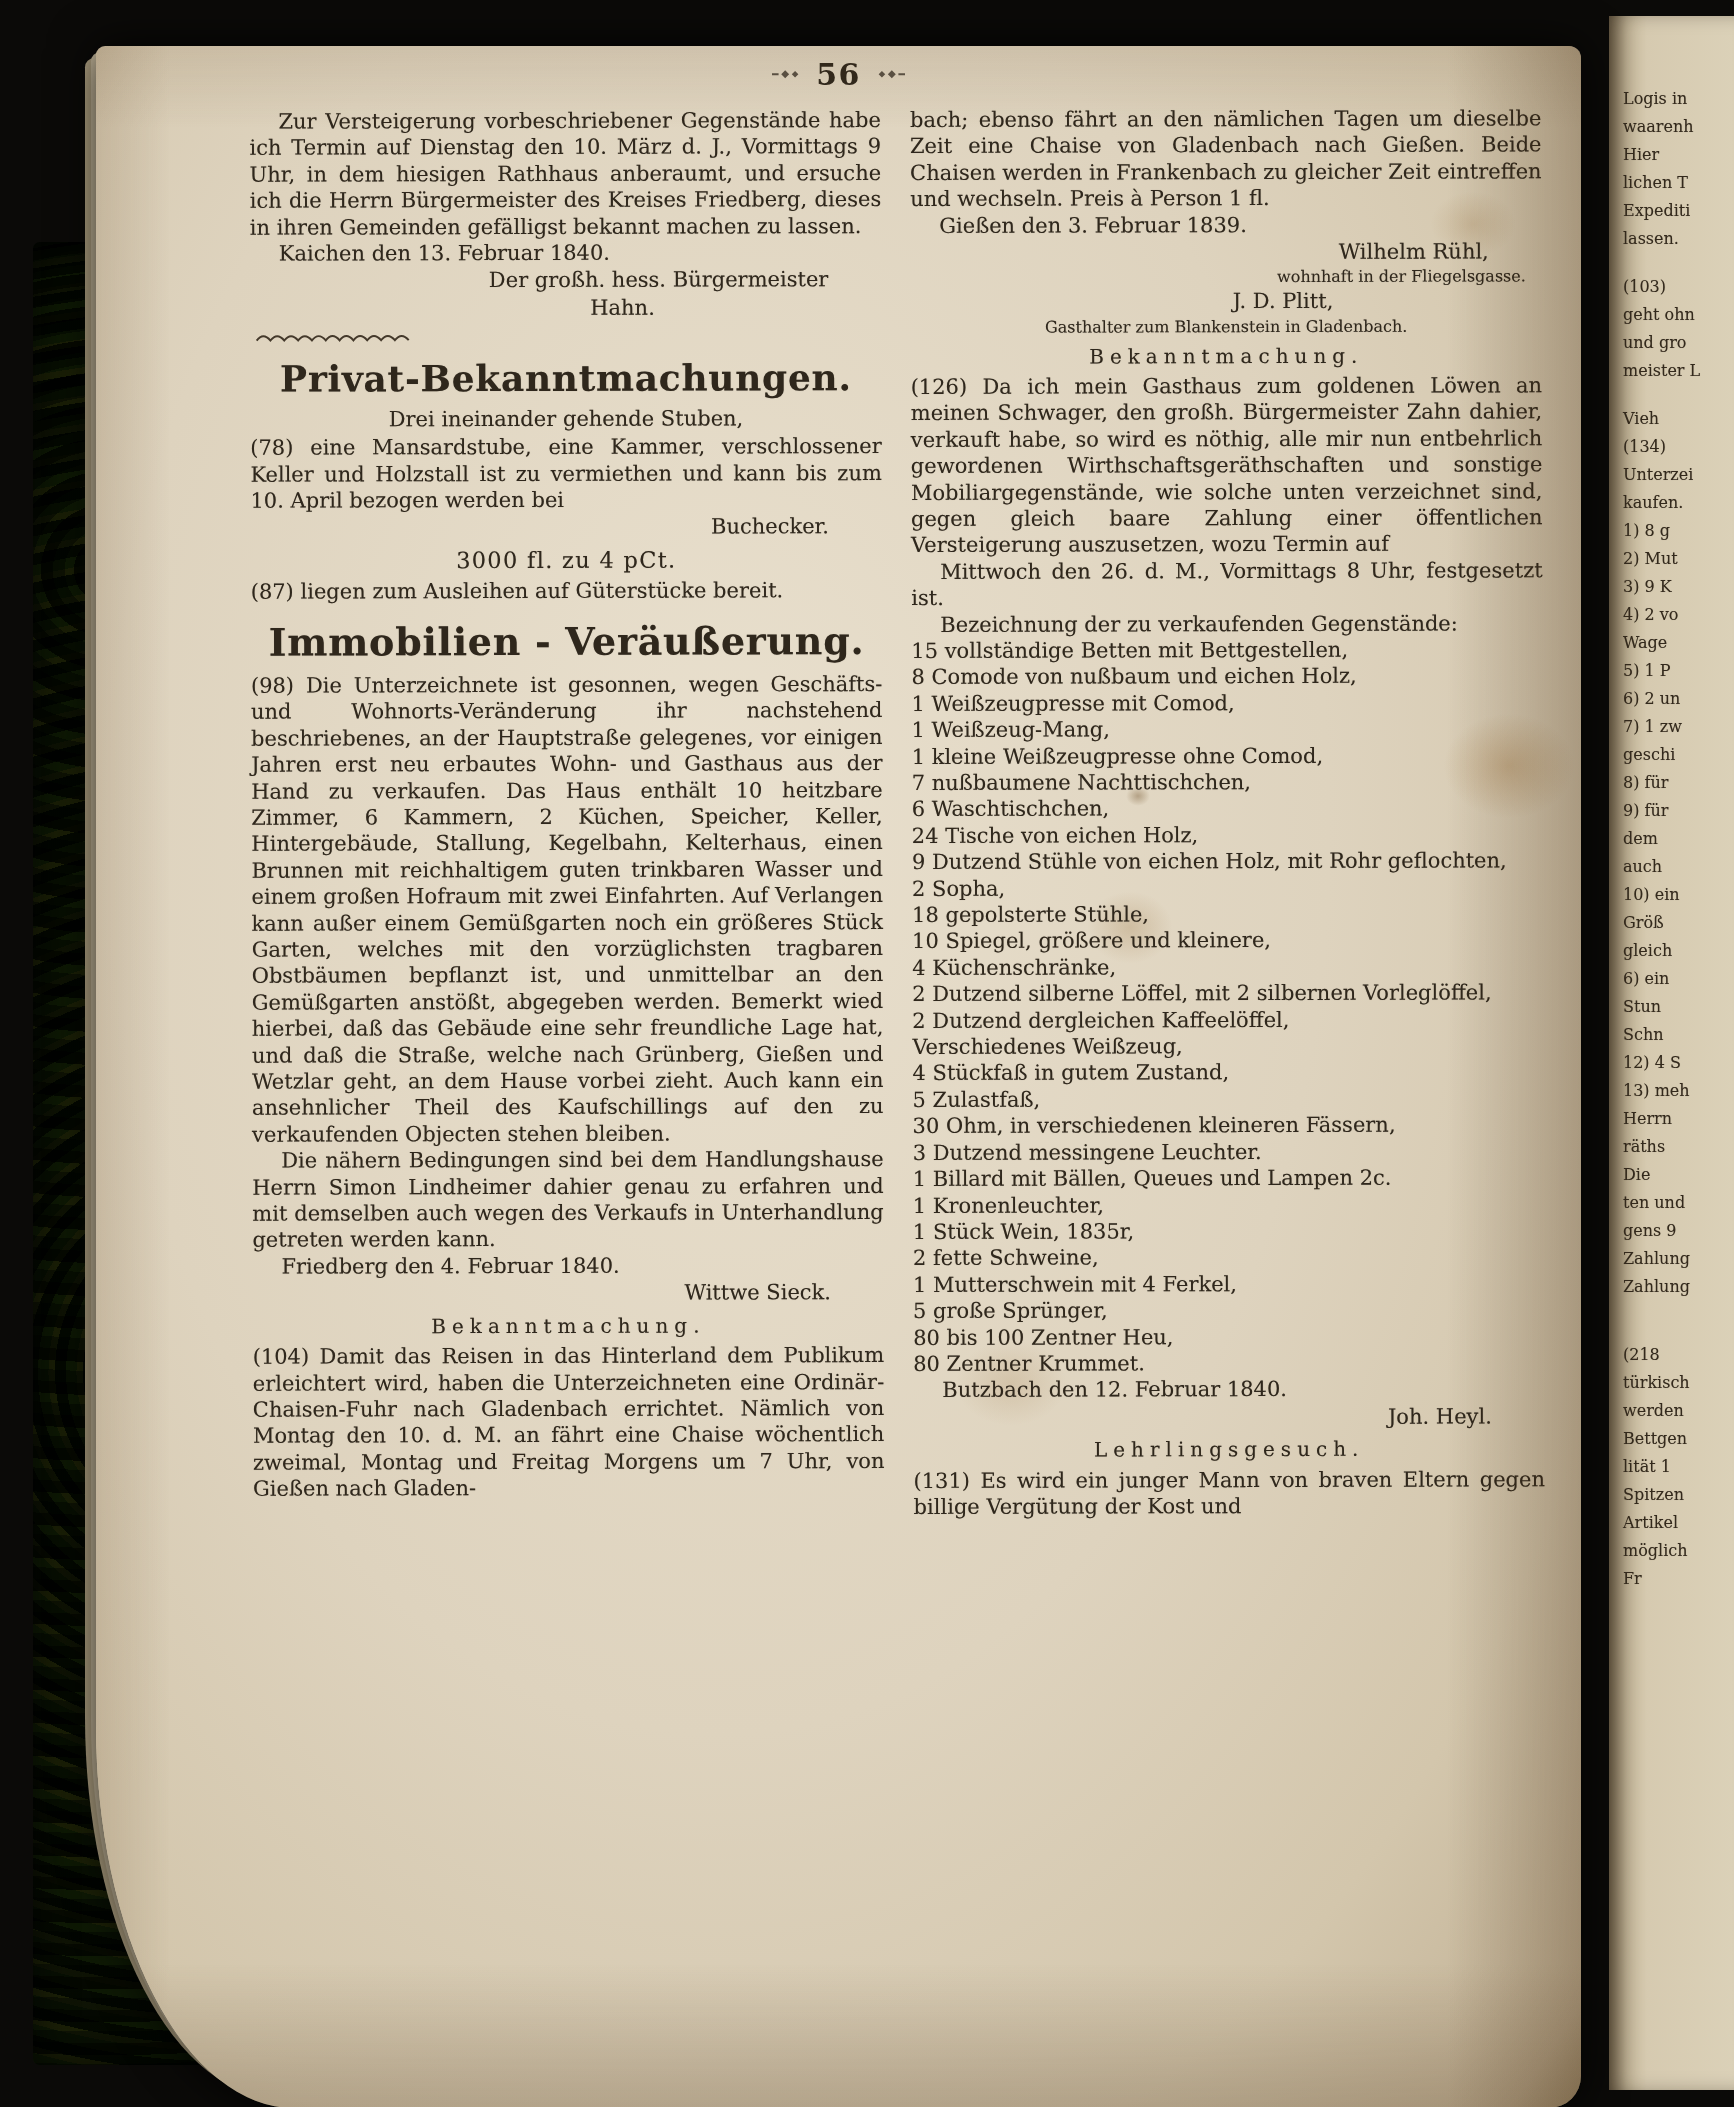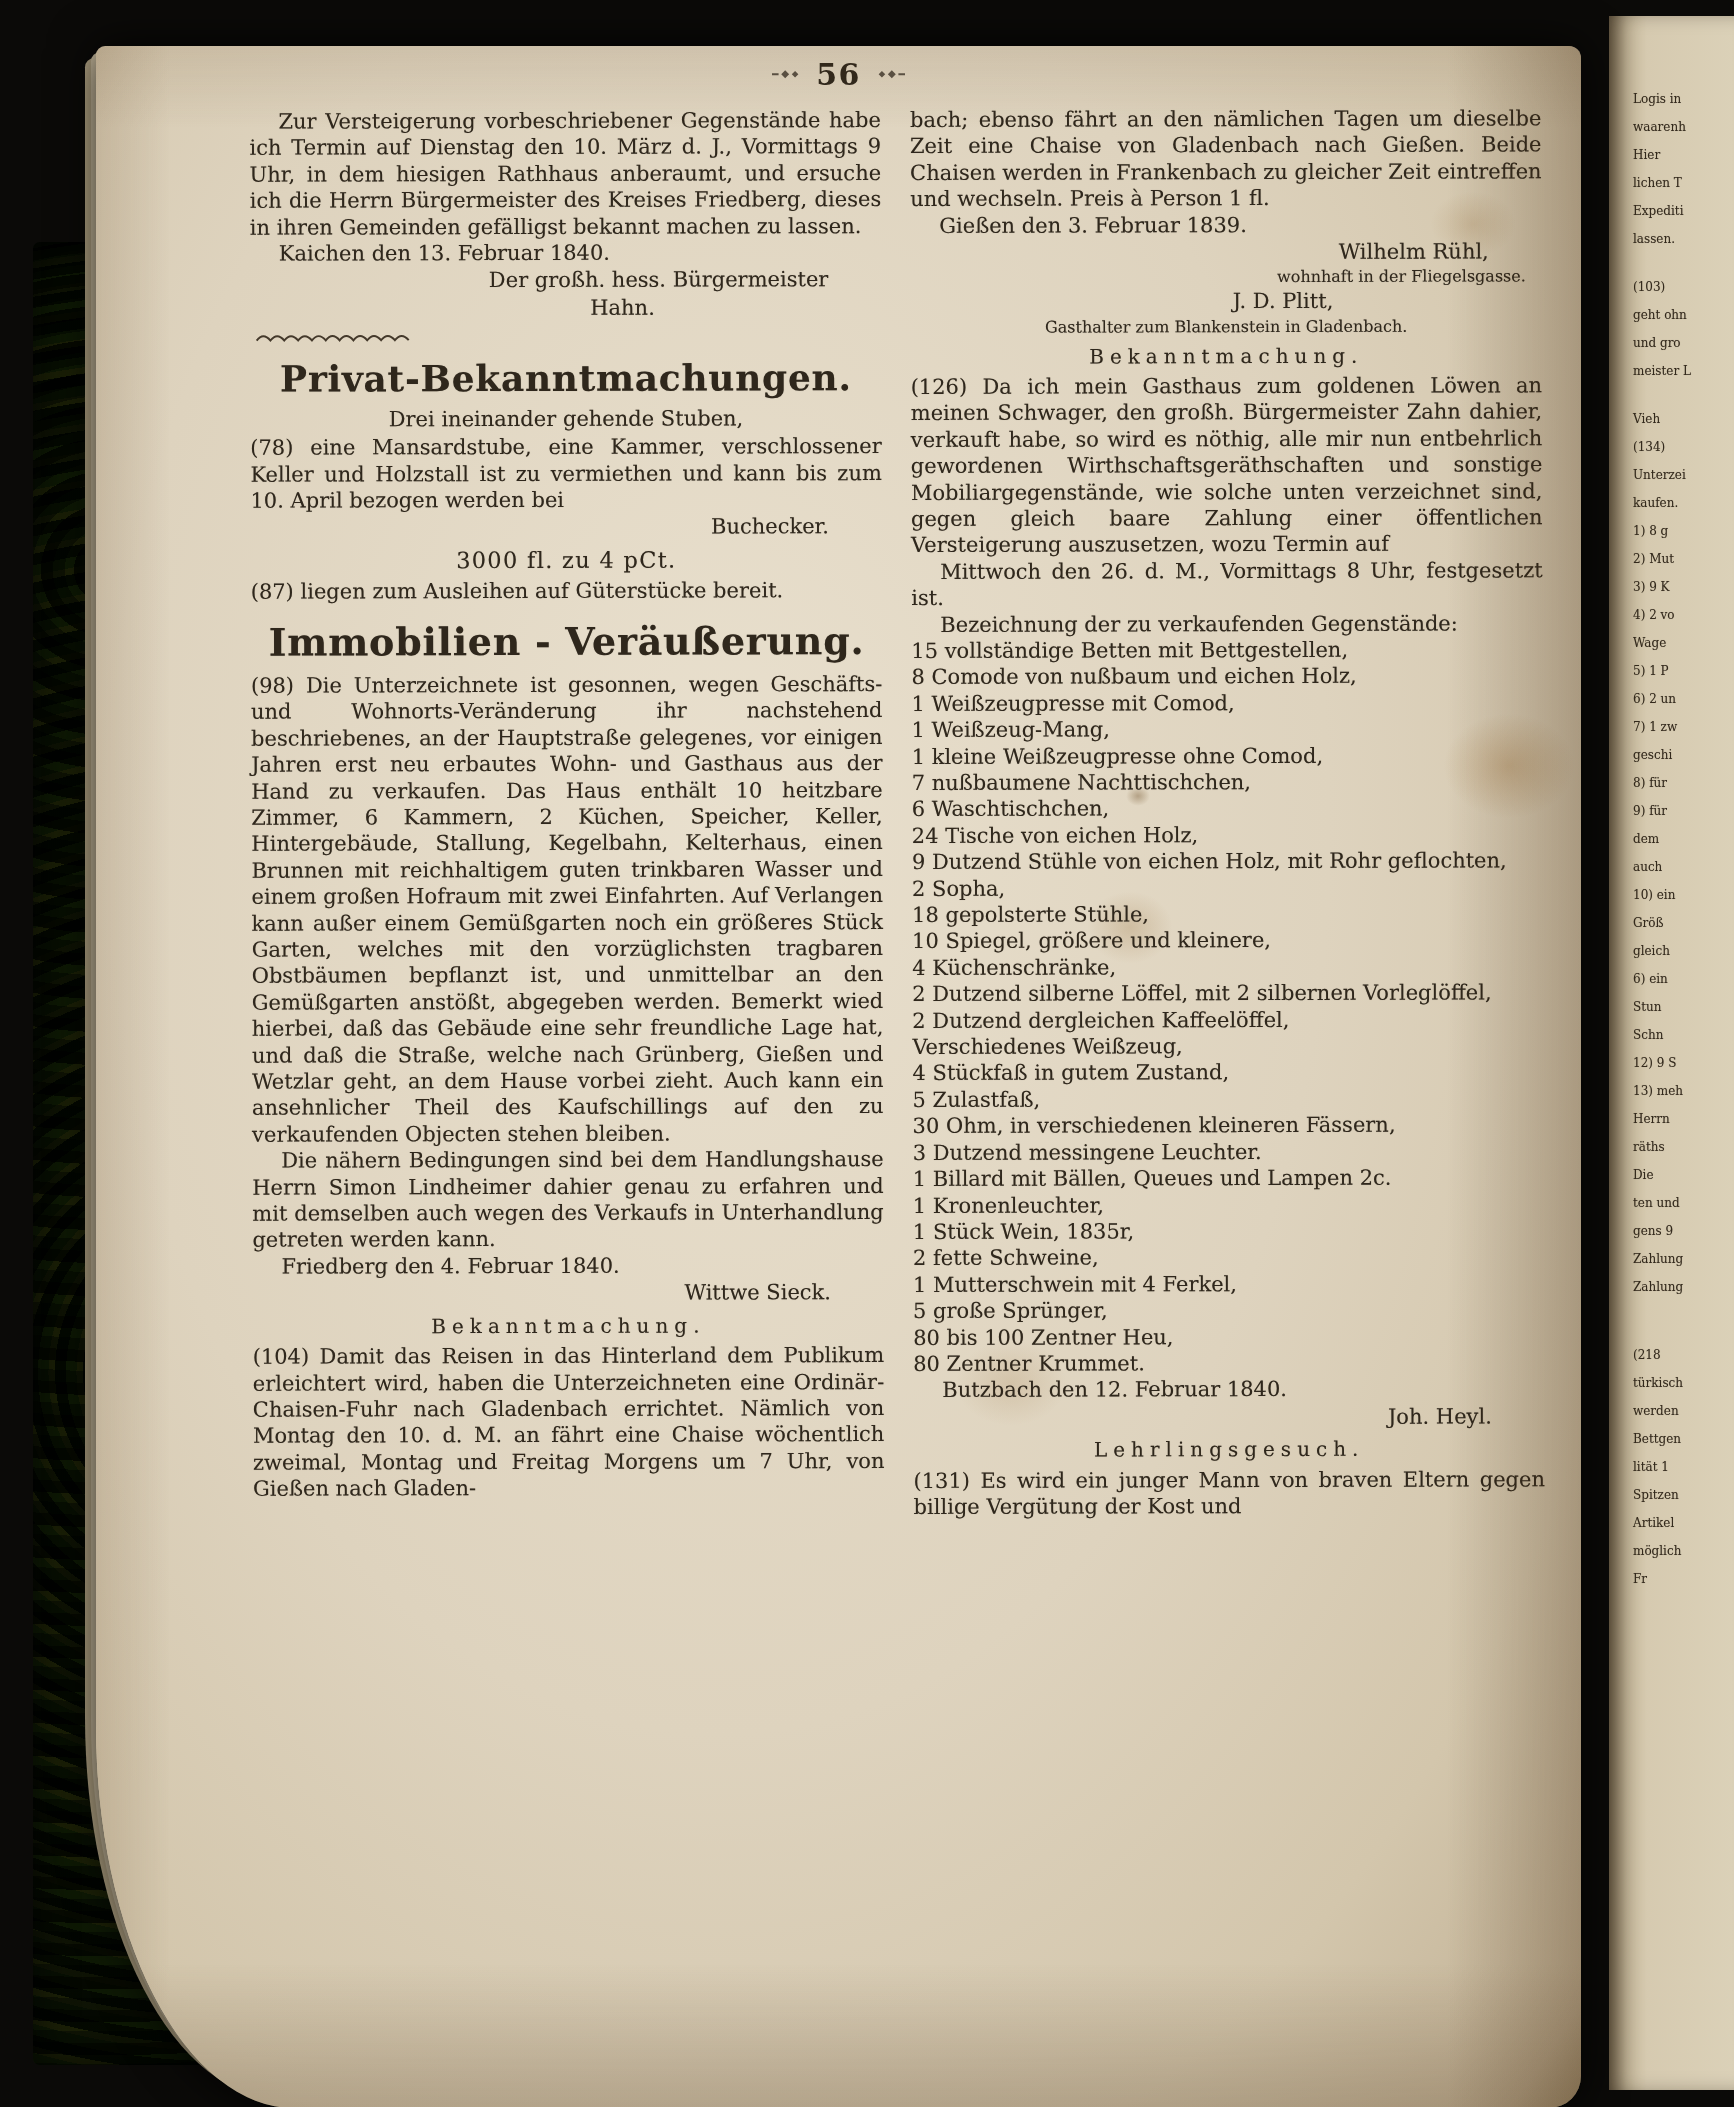--- a/index.html
+++ b/index.html
@@ -59,21 +59,21 @@
   .heading.h2{font-size:38px;line-height:45px;margin:14.5px 0 8px;}
   .list-item{font-size:21px;line-height:26.4px;text-align:left;padding-left:63px;text-indent:-63px;margin:0;}
   .squiggle-wrap{margin:6.6px 0 1.3px 4px;height:17px;}
   
   .page2{
     position:absolute;left:1609px;top:16px;width:125px;height:2074px;
     background:linear-gradient(to right,#ad9c7b 0,#c8ba9c 17px,#d6cab0 38px,#dbd1b8 100%);
     box-shadow:inset 17px 0 25px -10.6px rgba(20,12,4,.75);
   }
   .page2-text{
-    padding:69px 0 0 24px;font-size:12px;line-height:28px;color:#33291c;
+    padding:69px 0 0 14px;font-size:16px;line-height:28px;color:#33291c;
     white-space:nowrap;overflow:hidden;height:100%;box-sizing:border-box;
     text-shadow:0 0 0.7px rgba(51,41,28,.3);
   }
   .side-line{margin:0;}
   .side-gap{height:20px;}
   .stain{position:absolute;border-radius:50%;pointer-events:none;}
   .s1{left:1347px;top:667px;width:132px;height:106px;background:radial-gradient(ellipse,rgba(152,104,44,.30),rgba(152,104,44,0) 70%);}
   .s2{left:991px;top:845px;width:86px;height:73px;background:radial-gradient(ellipse,rgba(140,96,40,.22),rgba(140,96,40,0) 70%);}
   .s3{left:859px;top:1294px;width:112px;height:86px;background:radial-gradient(ellipse,rgba(140,96,40,.16),rgba(140,96,40,0) 70%);}
   .s4{left:1334px;top:145px;width:86px;height:66px;background:radial-gradient(ellipse,rgba(140,96,40,.18),rgba(140,96,40,0) 70%);}
@@ -204,21 +204,21 @@
         <p class="side-line">8) für</p>
         <p class="side-line">9) für</p>
         <p class="side-line">dem</p>
         <p class="side-line">auch</p>
         <p class="side-line">10) ein</p>
         <p class="side-line">Größ</p>
         <p class="side-line">gleich</p>
         <p class="side-line">6) ein</p>
         <p class="side-line">Stun</p>
         <p class="side-line">Schn</p>
-        <p class="side-line">12) 9 S</p>
+        <p class="side-line">12) 4 S</p>
         <p class="side-line">13) meh</p>
         <p class="side-line">Herrn</p>
         <p class="side-line">räths</p>
         <p class="side-line">Die</p>
         <p class="side-line">ten und</p>
         <p class="side-line">gens 9</p>
         <p class="side-line">Zahlung</p>
         <p class="side-line">Zahlung</p>
         <div class="side-gap"></div>
         <div class="side-gap"></div>

